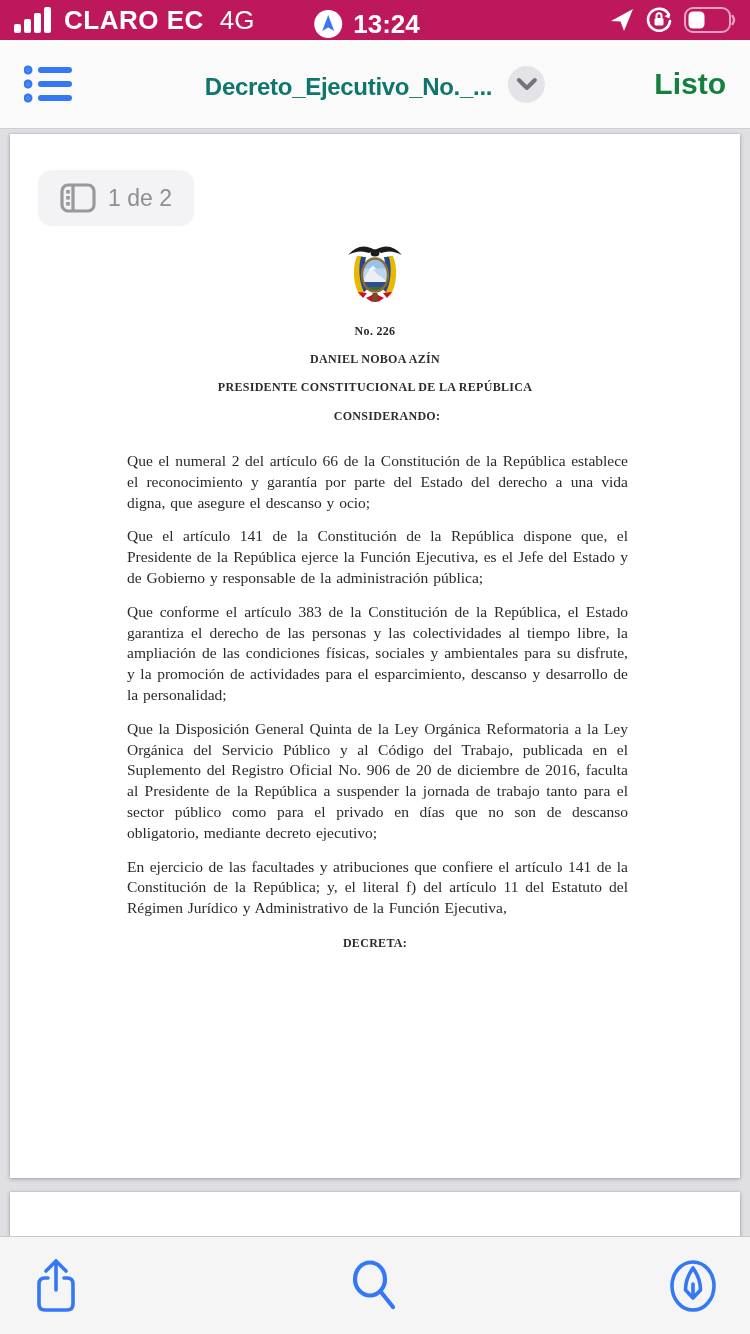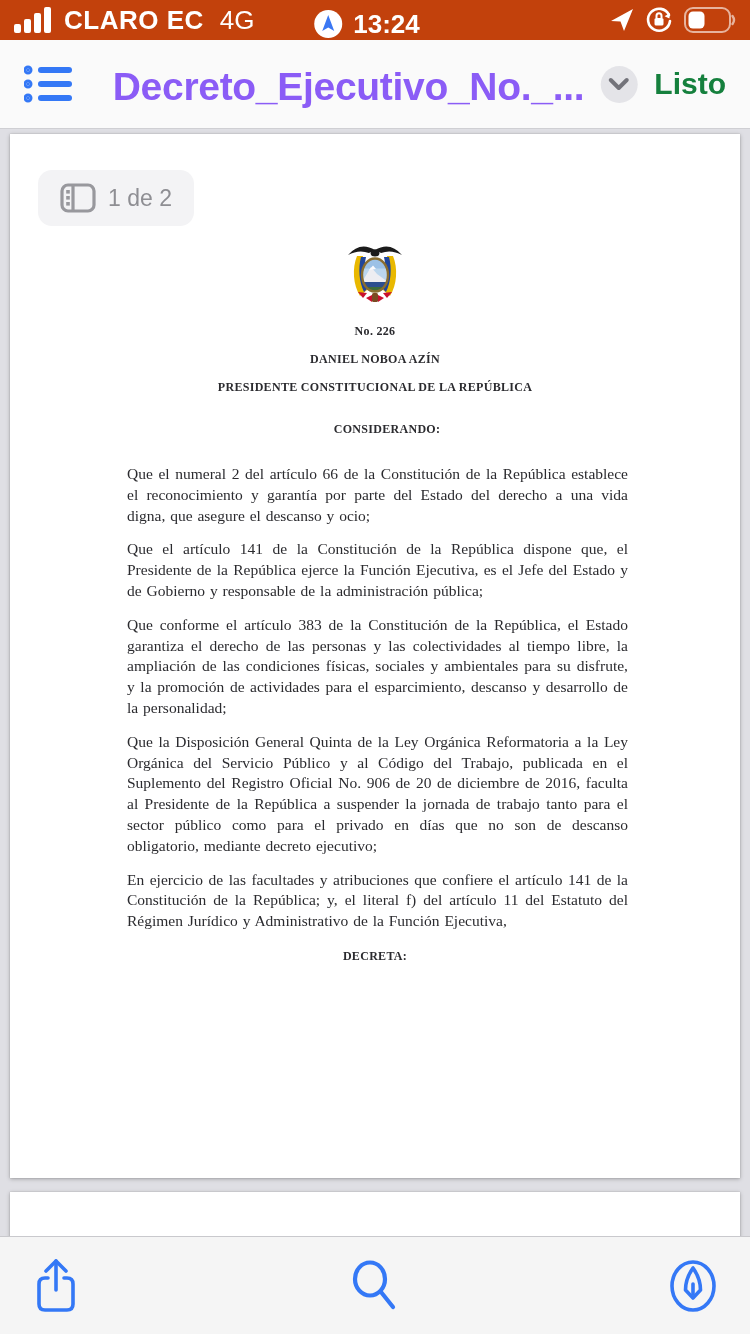--- a/index.html
+++ b/index.html
@@ -7,40 +7,40 @@
   .screen {
     position:relative; width:750px; height:1334px; margin:0 auto;
     background:#DFDFE4; overflow:hidden;
     font-family:"Liberation Sans", sans-serif;
     -webkit-font-smoothing:antialiased;
   }
 
   
   .status-bar {
     position:absolute; top:0; left:0; width:750px; height:40px;
-    background:#c2410c; color:#fff;
+    background:#be185d; color:#fff;
     display:flex; align-items:center; justify-content:space-between;
     padding:0 14px; font-size:26px; font-weight:600;
   }
   .sb-left, .sb-center, .sb-right { display:flex; align-items:center; gap:10px; }
   .sb-center { position:absolute; left:50%; top:0; height:48px; transform:translateX(-58%);justify-content:center; }
   .sb-carrier { letter-spacing:.5px; }
   .sb-net { font-weight:400; margin-left:6px; }
 
   
   .nav-bar {
     position:absolute; top:40px; left:0; width:750px; height:89px;
     background:#FAFAFA; border-bottom:1px solid #CFCFD3;
     display:flex; align-items:center; padding:0 24px;
   }
   .nav-title-wrap {
     position:absolute; left:50%; transform:translateX(-50%);
     display:flex; align-items:center; gap:16px; white-space:nowrap;
   }
-  .nav-title { font-size:39px; font-weight:700; color:#8b5cf6; letter-spacing:-.3px;margin-top:6px; }
+  .nav-title { font-size:24px; font-weight:700; color:#0f766e; letter-spacing:-.3px;margin-top:6px; }
   .chevron-circle {
     width:37px; height:37px; border-radius:50%; background:#E4E4E8;
     display:flex; align-items:center; justify-content:center;
   }
   .nav-done {
     margin-left:auto; font-size:30px; font-weight:600; color:#15803d;
     background:none; border:none; cursor:pointer;
     font-family:"Liberation Sans", sans-serif;
   }
   .toc-btn { background:none; border:none; cursor:pointer; display:flex; align-items:center; }
@@ -62,21 +62,21 @@
     font-family:"Liberation Sans", sans-serif;
   }
 
   .crest { display:block; margin:106px auto 0 auto; }
 
   .doc { font-family:"Liberation Serif", serif; color:#2b2b2f; }
   .doc-center { text-align:center; font-weight:700; font-size:12px; letter-spacing:.3px; }
   .h-no    { margin-top:14px; }
   .h-name  { margin-top:13px; }
   .h-title { margin-top:13px; }
-  .h-consid{ margin-top:27px;padding-left:24px; }
+  .h-consid{ margin-top:14px;padding-left:24px; }
   .h-decreta{ margin-top:17px; margin-bottom:28px; }
 
   .doc-body { padding:0 112px 0 117px; margin-top:27px; }
   .doc-p {
     font-size:15.5px; line-height:20.8px; text-align:justify;
     margin-bottom:13px; word-spacing:1px;
   }
   .doc-p:last-child { margin-bottom:0; }
   .art-label { font-weight:700; }
 

